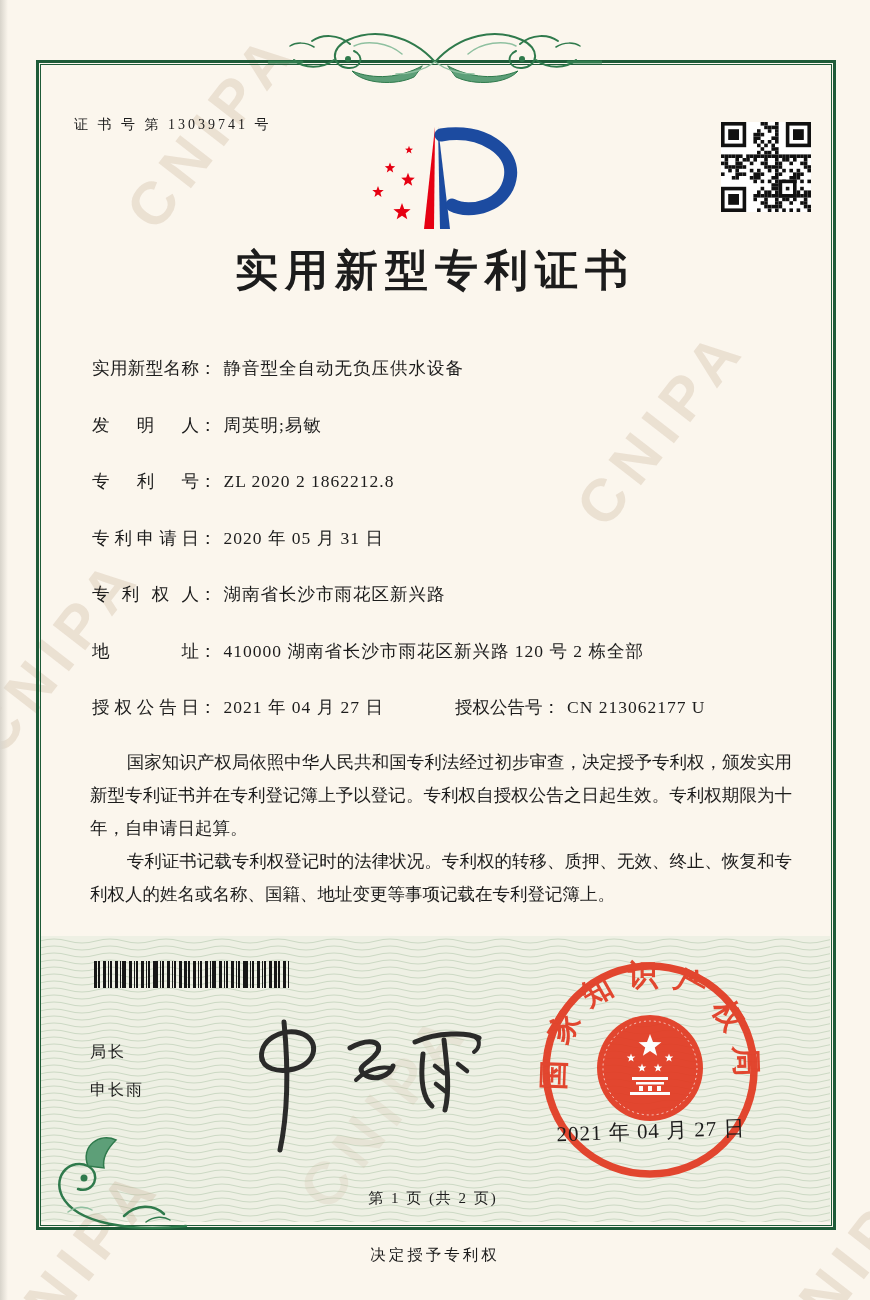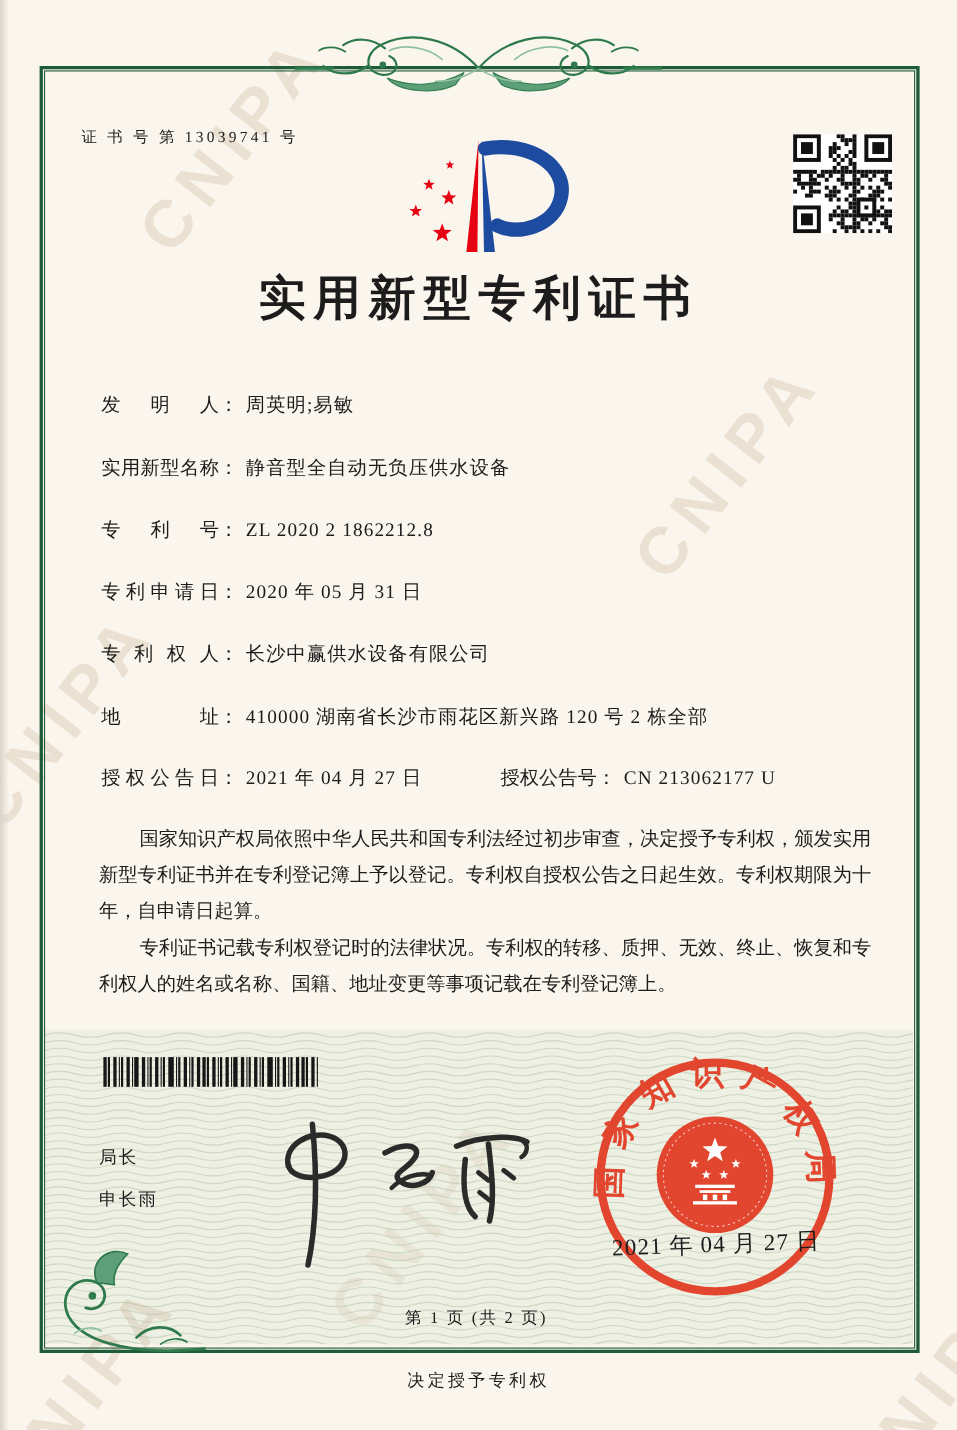--- a/index.html
+++ b/index.html
@@ -355,33 +355,33 @@
       <rect x="7.2" y="72" width="10.8" height="10.8" fill="#111"></rect>
       <rect x="57.6" y="57.6" width="18" height="18" fill="#111"></rect>
       <rect x="61.2" y="61.2" width="10.8" height="10.8" fill="#fff"></rect>
       <rect x="64.8" y="64.8" width="3.6" height="3.6" fill="#111"></rect>
     </svg>
 
   <h1 class="title">实用新型专利证书</h1>
 
   <div class="fields">
     <div class="frow">
+      <span class="lbl">实用新型名称</span><span class="colon">：</span><span class="val">静音型全自动无负压供水设备</span>
+    </div>
+    <div class="frow">
       <span class="lbl">发明人</span><span class="colon">：</span><span class="val">周英明;易敏</span>
     </div>
     <div class="frow">
-      <span class="lbl">实用新型名称</span><span class="colon">：</span><span class="val">静音型全自动无负压供水设备</span>
-    </div>
-    <div class="frow">
       <span class="lbl">专利号</span><span class="colon">：</span><span class="val">ZL 2020 2 1862212.8</span>
     </div>
     <div class="frow">
       <span class="lbl">专利申请日</span><span class="colon">：</span><span class="val">2020 年 05 月 31 日</span>
     </div>
     <div class="frow">
-      <span class="lbl">专利权人</span><span class="colon">：</span><span class="val">长沙中赢供水设备有限公司</span>
+      <span class="lbl">专利权人</span><span class="colon">：</span><span class="val">湖南省长沙市雨花区新兴路</span>
     </div>
     <div class="frow">
       <span class="lbl">地址</span><span class="colon">：</span><span class="val">410000 湖南省长沙市雨花区新兴路 120 号 2 栋全部</span>
     </div>
     <div class="frow">
       <span class="lbl">授权公告日</span><span class="colon">：</span><span class="val">2021 年 04 月 27 日</span>
       <span class="pair2">
         <span>授权公告号</span><span class="colon">：</span><span class="val">CN 213062177 U</span>
       </span>
     </div>

